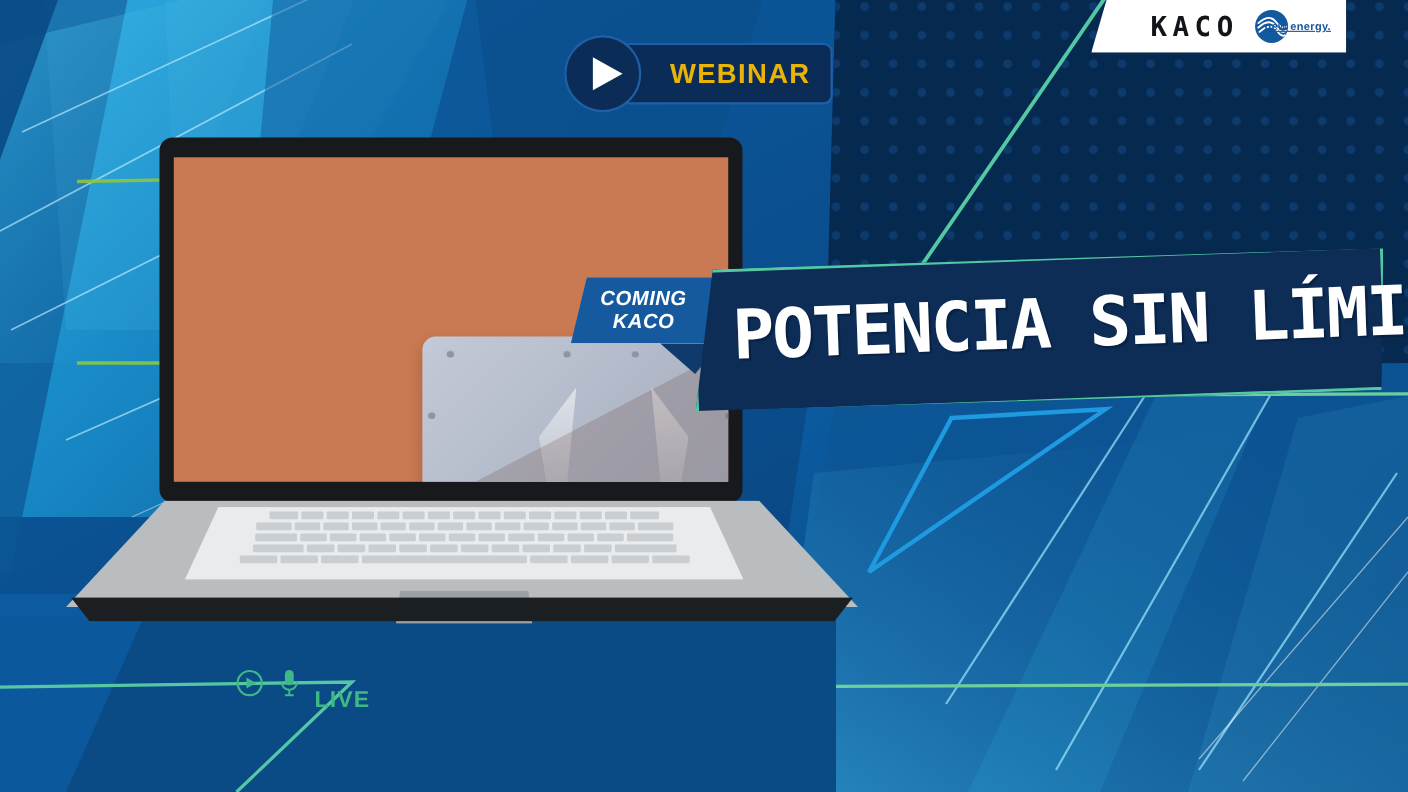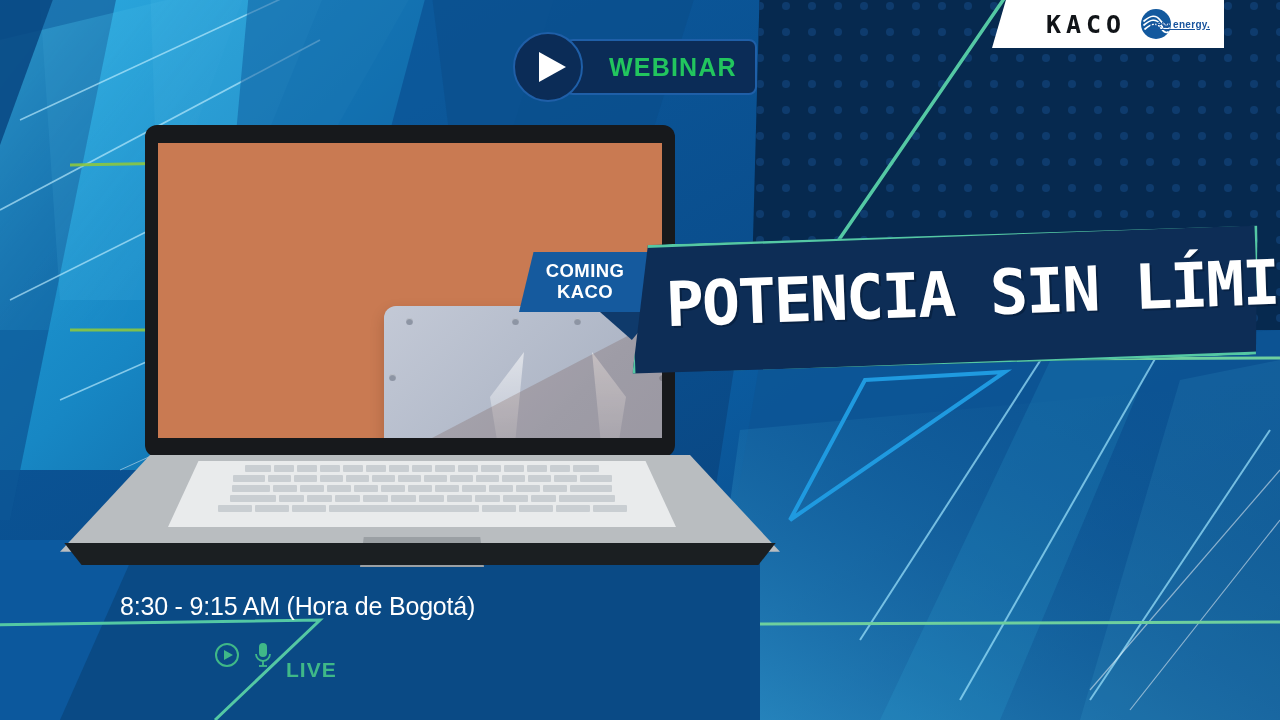--- a/index.html
+++ b/index.html
@@ -80,21 +80,21 @@
     border-left: 27px solid #ffffff;
     border-top: 15px solid transparent;
     border-bottom: 15px solid transparent;
   }
   .wb-label {
     position: absolute;
     left: 96px; top: 21px;
     font-size: 25px;
     font-weight: bold;
     letter-spacing: 1.2px;
-    color: #22c55e;
+    color: #eab308;
   }
 
   
   .laptop { position: absolute; left: 60px; top: 125px; width: 720px; height: 450px; }
   .lid {
     position: absolute;
     left: 85px; top: 0;
     width: 530px; height: 332px;
     background: #17191c;
     border-radius: 12px;
@@ -177,20 +177,21 @@
     position: absolute;
     left: 519px; top: 252px;
     width: 132px; height: 60px;
     background: #155a9e;
     clip-path: polygon(11% 0, 100% 0, 100% 100%, 0 100%);
     display: flex;
     flex-direction: column;
     align-items: center;
     justify-content: center;
     line-height: 1.12;
+    font-style: italic;
   }
   .cs-line {
     font-size: 18.5px;
     font-weight: bold;
     color: #ffffff;
     letter-spacing: 0.4px;
   }
   .cs-tail {
     position: absolute;
     left: 600px; top: 312px;
@@ -489,21 +490,20 @@
     <span class="cs-line">COMING</span>
     <span class="cs-line">KACO</span>
   </div>
 
   <div class="headline-wrap">
     <div class="headline-band"></div>
     <div class="headline-text">POTENCIA SIN LÍMITES</div>
   </div>
 
   <div class="info">
-    <div class="info-time">8:30 - 9:15 AM (Hora de Bogotá)</div>
     <div class="live-row">
       <span>
         <svg width="26" height="26" viewBox="0 0 26 26">
           <circle cx="13" cy="13" r="11" fill="none" stroke="#3fb888" stroke-width="2"></circle>
           <polygon points="10,8 19,13 10,18" fill="#3fb888"></polygon>
         </svg>
       </span>
       <span>
         <svg width="18" height="28" viewBox="0 0 18 28">
           <rect x="5" y="2" width="8" height="14" rx="4" fill="#3fb888"></rect>

